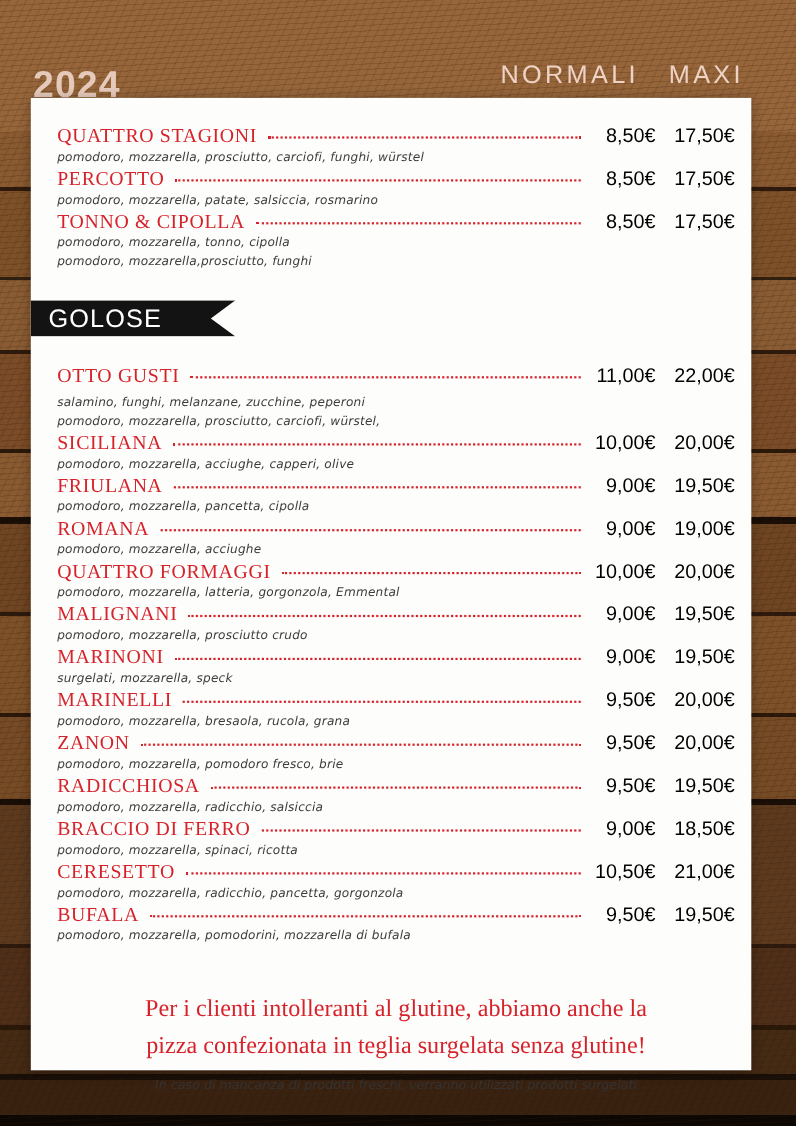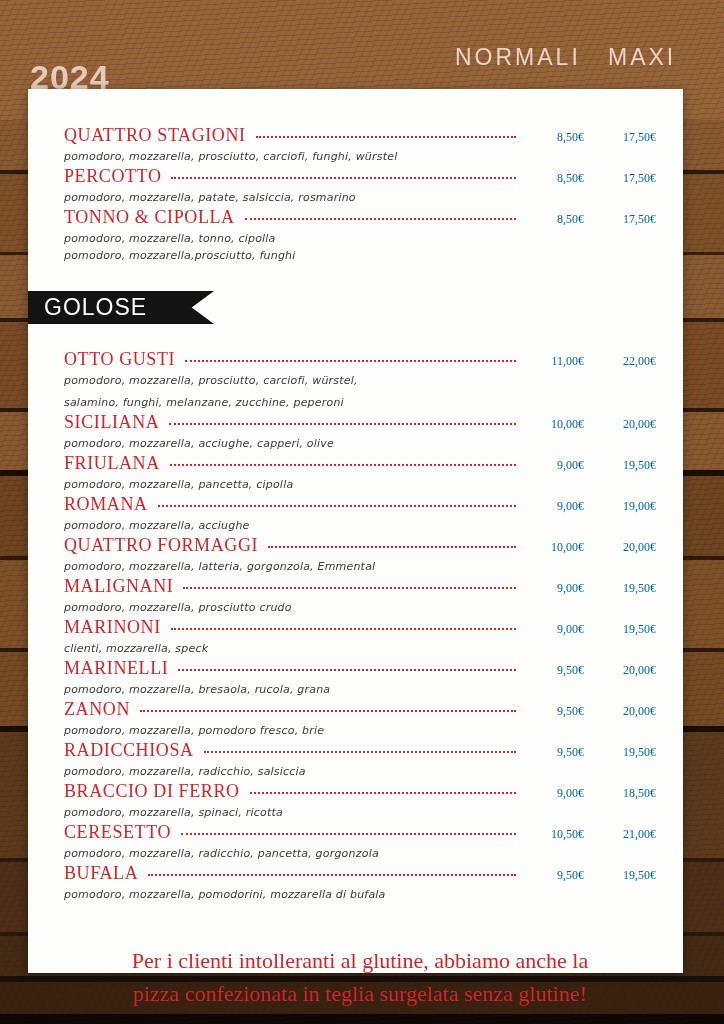--- a/index.html
+++ b/index.html
@@ -28,45 +28,45 @@
         #8a5c33 255px 322px, #7b4c27 322px 412px, #8a5a31 412px 476px,
         #6f4522 476px 560px, #7e5129 560px 652px, #774b25 652px 732px,
         #5d3a1e 732px 862px, #4f2f18 862px 936px, #452a14 936px 982px,
         #3a2211 982px 1024px);
   }
   .year{
     position:absolute;left:30px;top:58px;
     font-size:34px;font-weight:700;letter-spacing:1px;color:#e5cabb;
   }
   .col-header{
-    position:absolute;top:44px;
+    position:absolute;top:54px;
     font-size:23px;font-weight:300;letter-spacing:3px;color:#eed3c5;
   }
   .col-header.normali{left:455px;}
   .col-header.maxi{left:608px;}
   .card{
     position:absolute;left:28px;top:89px;width:655px;height:884px;
     background:#fdfdfc;box-shadow:0 2px 10px rgba(0,0,0,0.35);
     box-sizing:border-box;padding:24px 15px 0 24px;
   }
-  .section{margin:12px;}
+  .section{margin:0;}
   .item{margin-bottom:2px;}
   .row{display:flex;align-items:baseline;}
   .name{
     font-family:"Liberation Serif",serif;color:#d6232b;
     font-size:18px;line-height:20px;letter-spacing:0.6px;white-space:nowrap;
     padding-right:4px;
   }
   .dots{
     flex:1;height:0;border-bottom:2px dotted #d6232b;
     margin:0 10px 0 6px;transform:translateY(-3px);
   }
   .price{
-    font-family:Liberation Serif, serif;color:#0369a1;
-    font-size:12px;line-height:20px;white-space:nowrap;
+    font-family:Liberation Sans, sans-serif;color:#000000;
+    font-size:18px;line-height:20px;white-space:nowrap;
   }
   .price.n{width:58px;text-align:right;}
   .price.m{width:72px;text-align:right;}
   .desc{
     font-family:"DejaVu Sans",sans-serif;font-style:italic;
     font-size:11px;line-height:15px;color:#3b3b3b;margin-top:2px;letter-spacing:0.2px;
   }
   .desc.line2{margin-top:7px;}
   .banner{
     margin:28px 0 25px -24px;width:186px;height:33px;
@@ -135,22 +135,22 @@
 </div>
   <div class="banner">GOLOSE</div>
   <div class="section" id="section-1">
   <div class="item">
     <div class="row">
       <span class="name">OTTO GUSTI</span>
       <span class="dots"></span>
       <span class="price n">11,00€</span>
       <span class="price m">22,00€</span>
     </div>
+    <div class="desc line2">salamino, funghi, melanzane, zucchine, peperoni</div>
     <div class="desc">pomodoro, mozzarella, prosciutto, carciofi, würstel,</div>
-    <div class="desc line2">salamino, funghi, melanzane, zucchine, peperoni</div>
   </div>
 
   <div class="item">
     <div class="row">
       <span class="name">SICILIANA</span>
       <span class="dots"></span>
       <span class="price n">10,00€</span>
       <span class="price m">20,00€</span>
     </div>
     <div class="desc">pomodoro, mozzarella, acciughe, capperi, olive</div>
@@ -201,21 +201,21 @@
 
   </div>
 
   <div class="item">
     <div class="row">
       <span class="name">MARINONI</span>
       <span class="dots"></span>
       <span class="price n">9,00€</span>
       <span class="price m">19,50€</span>
     </div>
-    <div class="desc">clienti, mozzarella, speck</div>
+    <div class="desc">surgelati, mozzarella, speck</div>
 
   </div>
 
   <div class="item">
     <div class="row">
       <span class="name">MARINELLI</span>
       <span class="dots"></span>
       <span class="price n">9,50€</span>
       <span class="price m">20,00€</span>
     </div>

